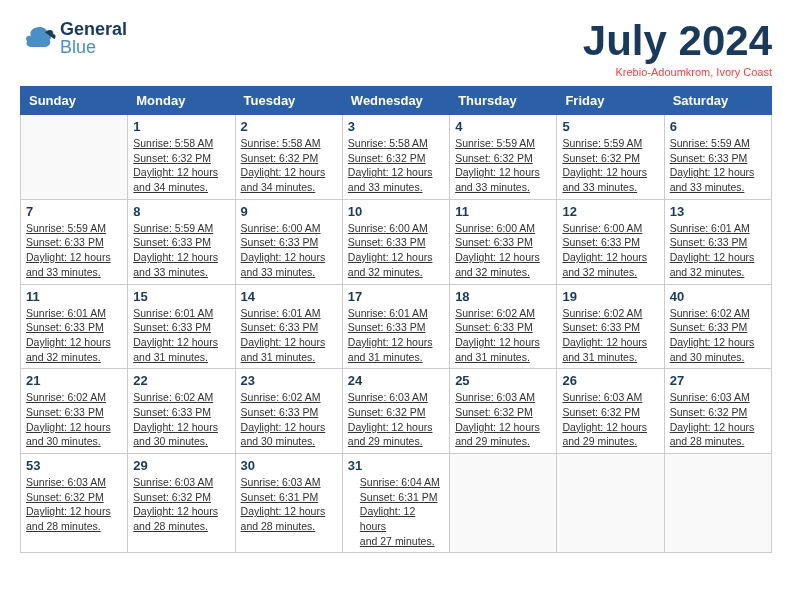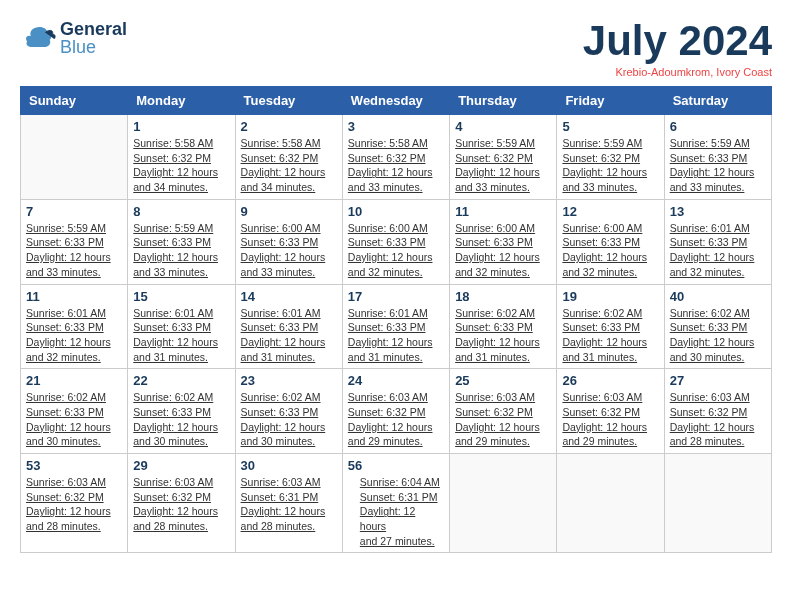--- a/index.html
+++ b/index.html
@@ -342,21 +342,21 @@
 and 28 minutes.</div>
         </td>
         <td>
           <span class="day-num">30</span>
           <div class="day-info" style="white-space: pre-line;">Sunrise: 6:03 AM
 Sunset: 6:31 PM
 Daylight: 12 hours
 and 28 minutes.</div>
         </td>
         <td>
-          <span class="day-num">56</span>
+          <span class="day-num">31</span>
           <div class="day-info" style="white-space: pre-line; margin-left: 12px;">Sunrise: 6:04 AM
 Sunset: 6:31 PM
 Daylight: 12 hours
 and 27 minutes.</div>
         </td>
         <td class="empty"></td>
         <td class="empty"></td>
         <td class="empty"></td>
       </tr>
     </tbody>

